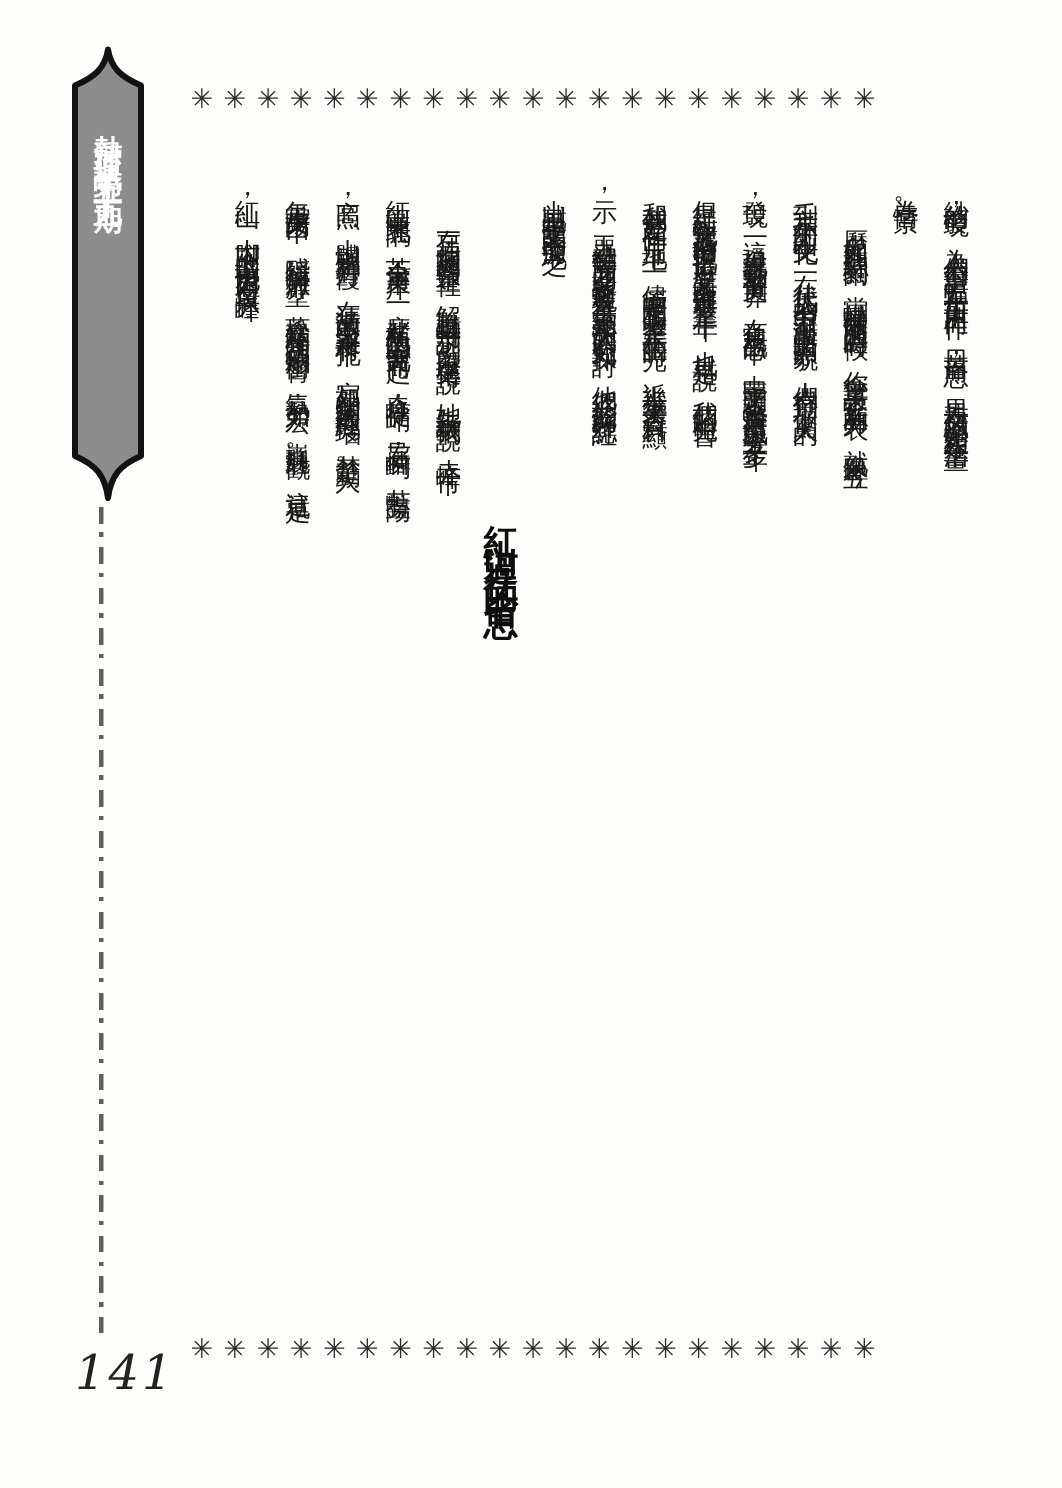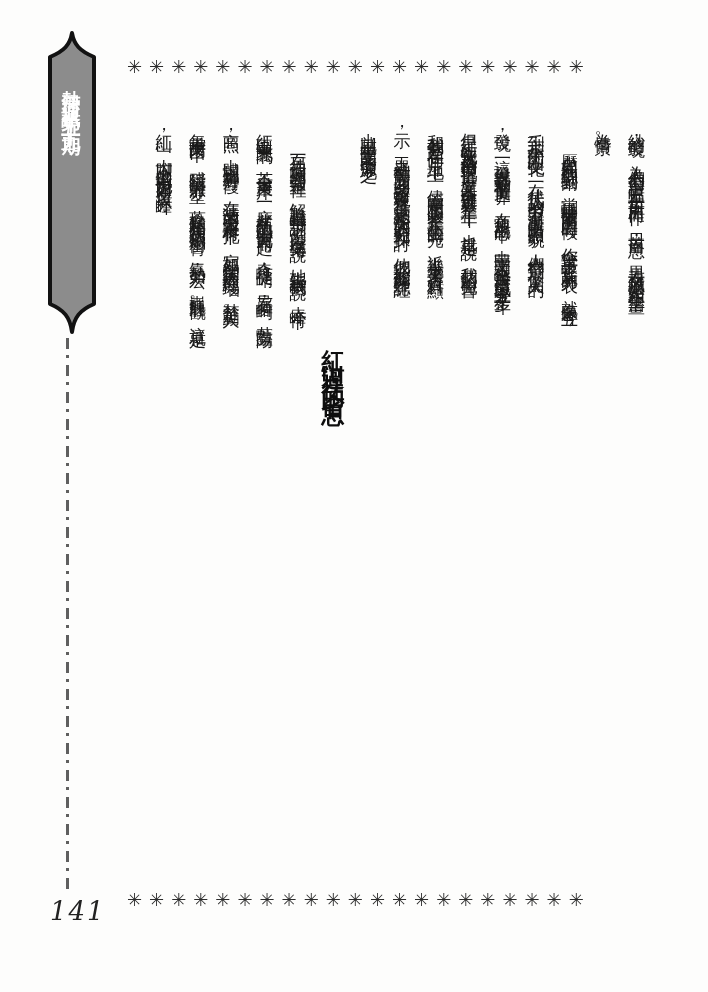--- a/index.html
+++ b/index.html
@@ -31,21 +31,21 @@
       #5f5f5f 0 11px,
       transparent 11px 17px,
       #5f5f5f 17px 20px,
       transparent 20px 27px);
   }
 
   
   .page-number{
     position:absolute;left:50px;top:896px;
     font-family:"DejaVu Serif", serif;font-style:italic;
-    font-size:26px;color:#222;letter-spacing:2px;
+    font-size:32px;color:#222;letter-spacing:2px;
   }
 
   
   .border-row{
     position:absolute;left:127px;width:540px;
     font-family:"DejaVu Sans", sans-serif;
     font-size:18px;letter-spacing:7px;color:#2b2b2b;
     white-space:nowrap;
   }
   .border-top{top:56px;}

